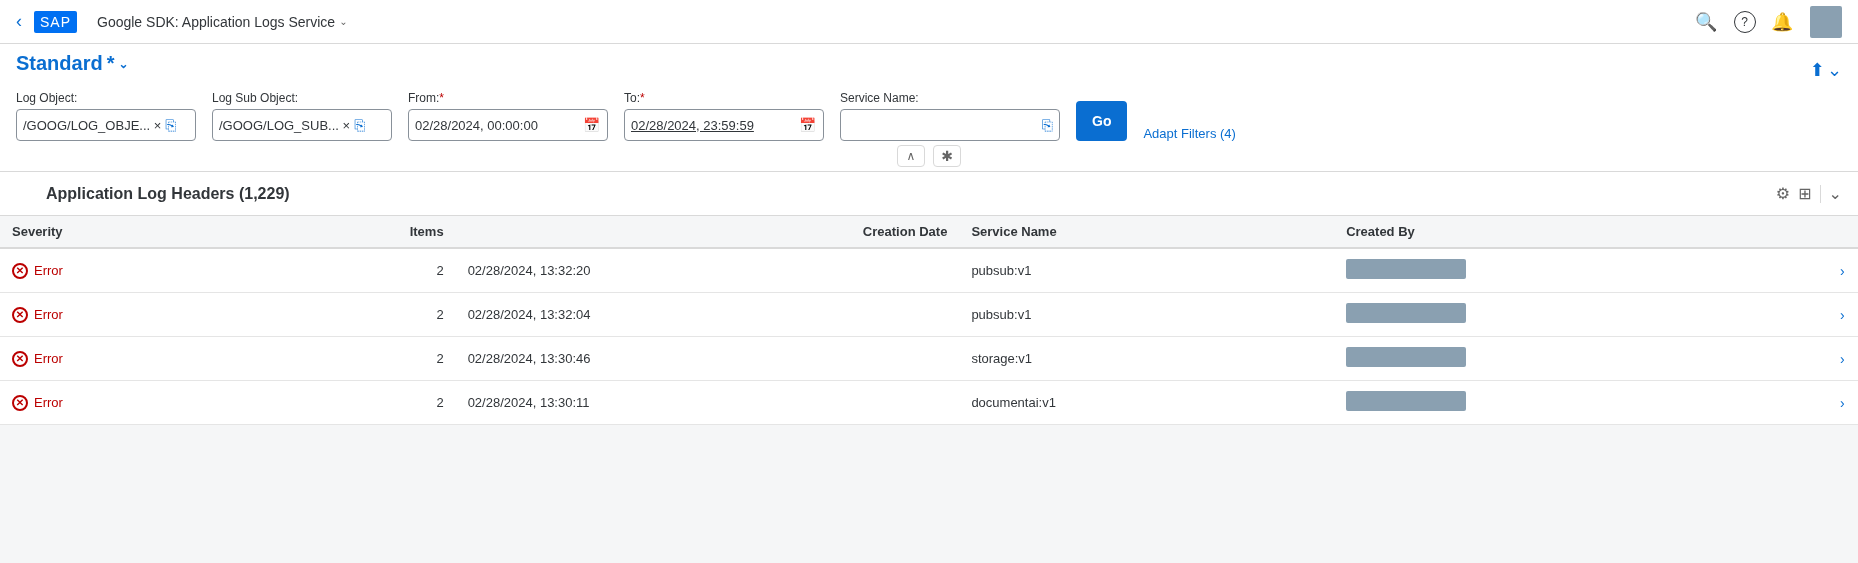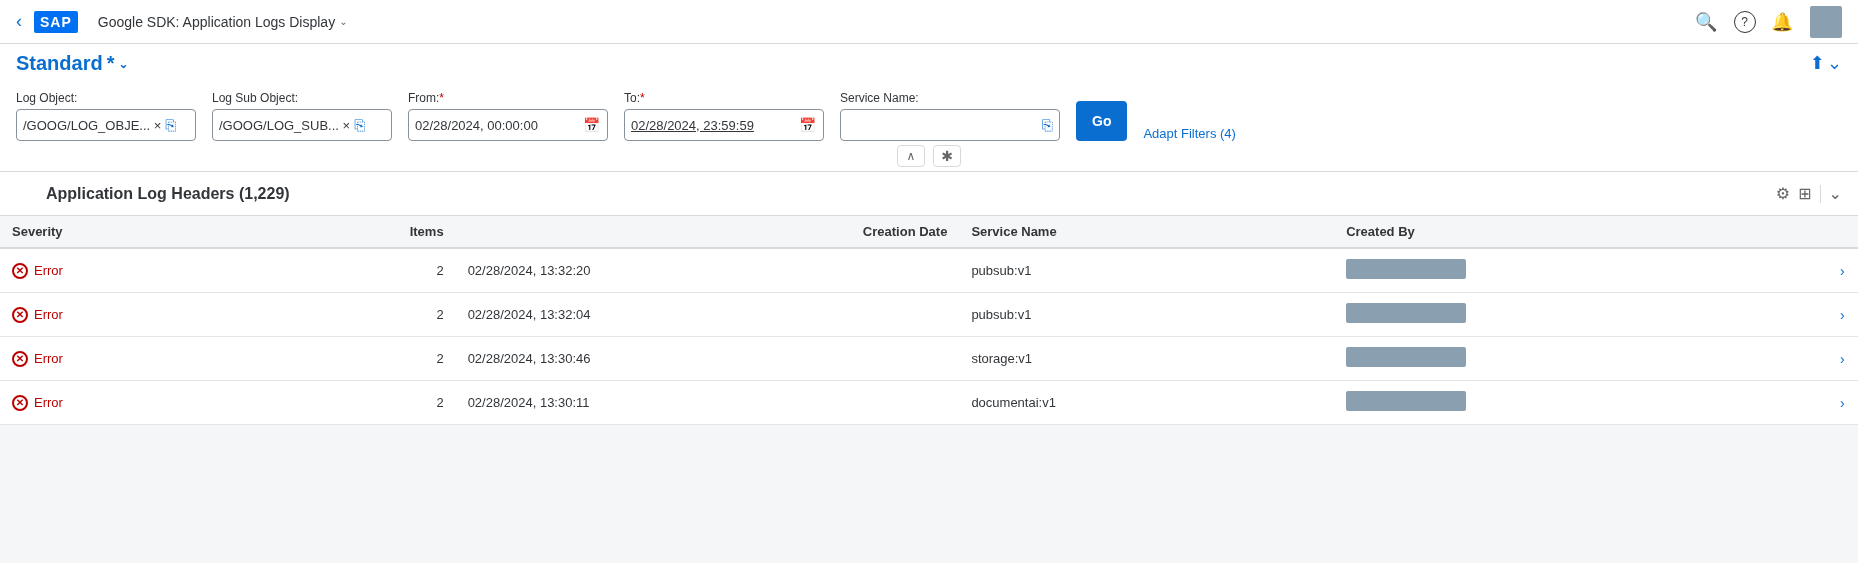--- a/index.html
+++ b/index.html
@@ -21,21 +21,21 @@
       margin-right: 12px;
     }
     .sap-logo {
       display: flex;
       align-items: center;
       margin-right: 12px;
     }
     .sap-logo-box {
       background: #0070f2;
       color: white;
-      font-weight: bold;
+      font-weight: normal;
       font-size: 14px;
       padding: 3px 6px;
       border-radius: 2px;
       letter-spacing: 1px;
     }
     .app-title {
       font-size: 14px;
       color: #32363a;
       margin-left: 8px;
       display: flex;
@@ -271,33 +271,33 @@
     .created-by-blur {
       display: inline-block;
       background: #8aa0b1;
       width: 120px;
       height: 20px;
       border-radius: 2px;
     }
     .items-col { text-align: right; }
     .sub-header-top {
       display: flex;
-      align-items: flex-start;
+      align-items: center;
     }
   </style>
 </head>
 <body>
 
 <div class="top-nav">
   <span class="back-btn">‹</span>
   <div class="sap-logo">
     <div class="sap-logo-box">SAP</div>
   </div>
   <div class="app-title">
-    <span>Google SDK: Application Logs Display</span>
+    <span>Google SDK: Application Logs Service</span>
     <span class="chevron-down">⌄</span>
   </div>
   <div class="top-nav-right">
     <span class="nav-icon">🔍</span>
     <span class="nav-icon" style="font-size:16px; border:1.5px solid #32363a; border-radius:50%; width:22px; height:22px; display:inline-flex; align-items:center; justify-content:center; font-size:12px;">?</span>
     <span class="nav-icon">🔔</span>
     <div class="avatar-box"></div>
   </div>
 </div>
 

